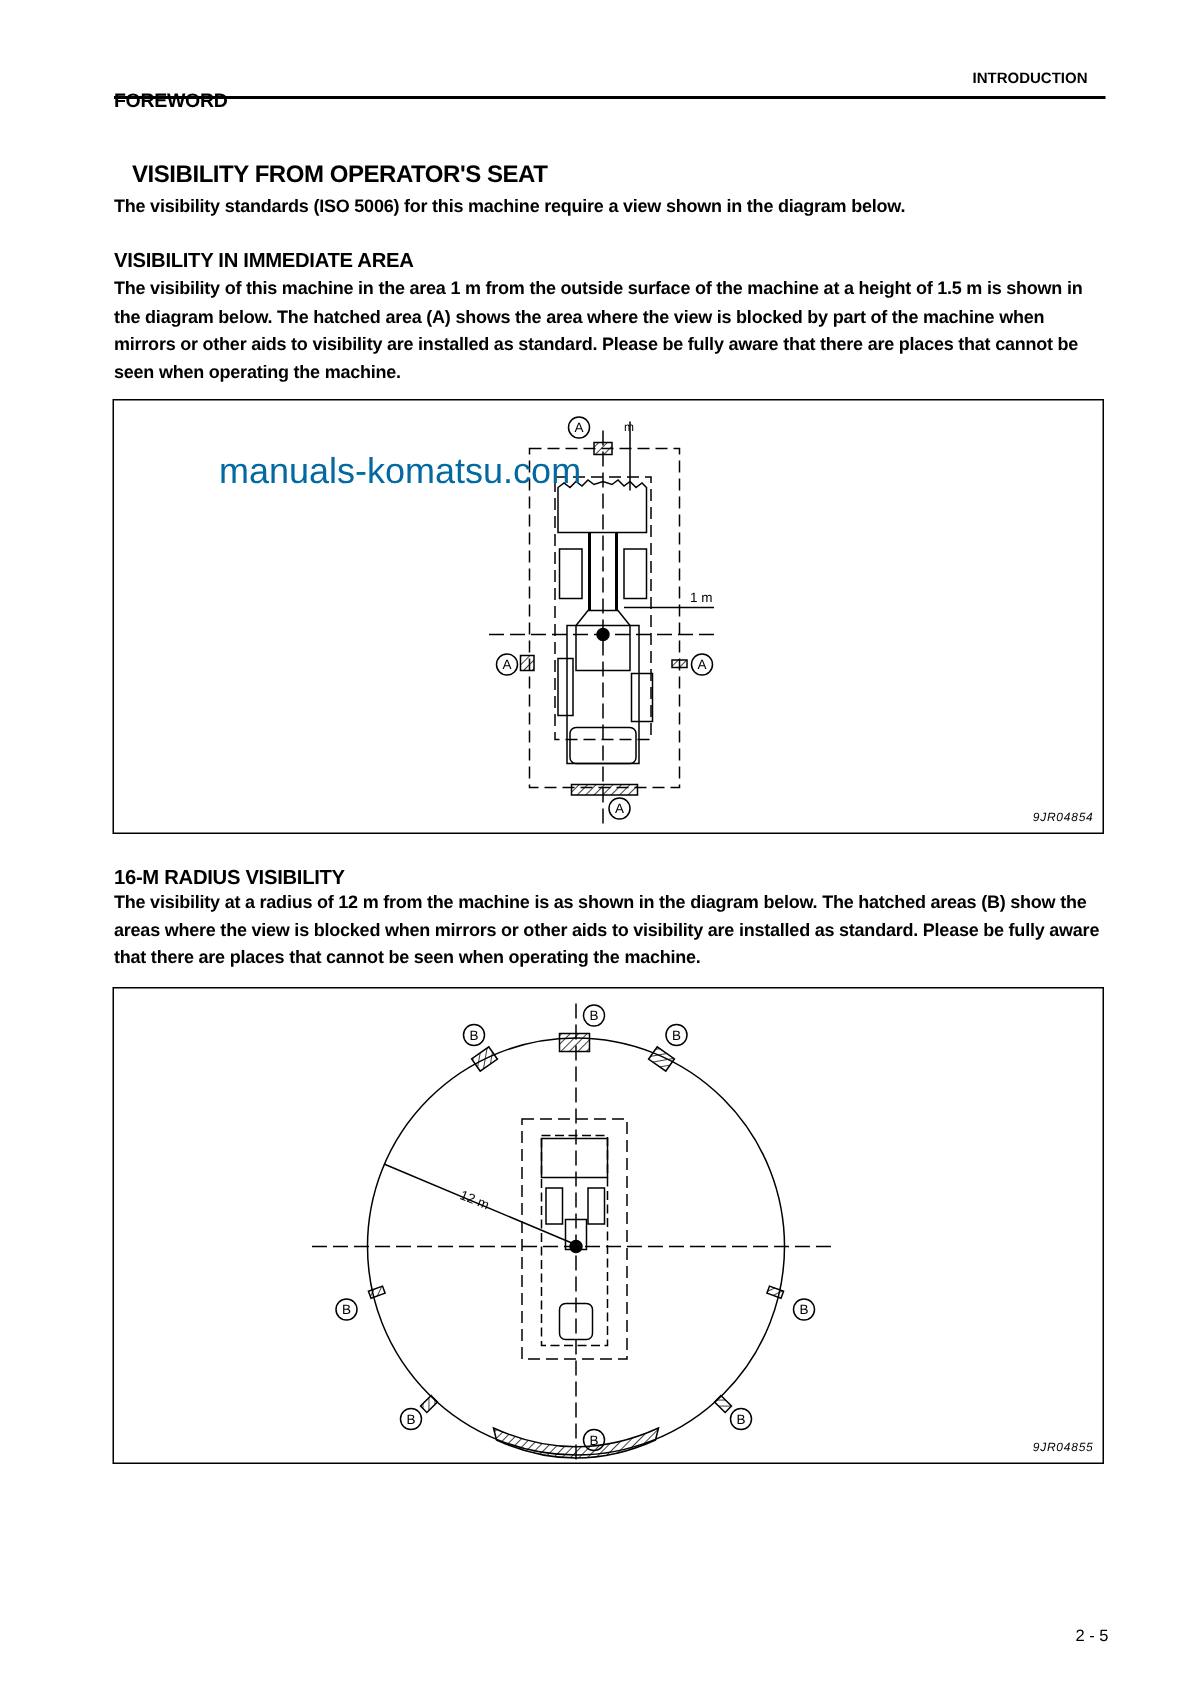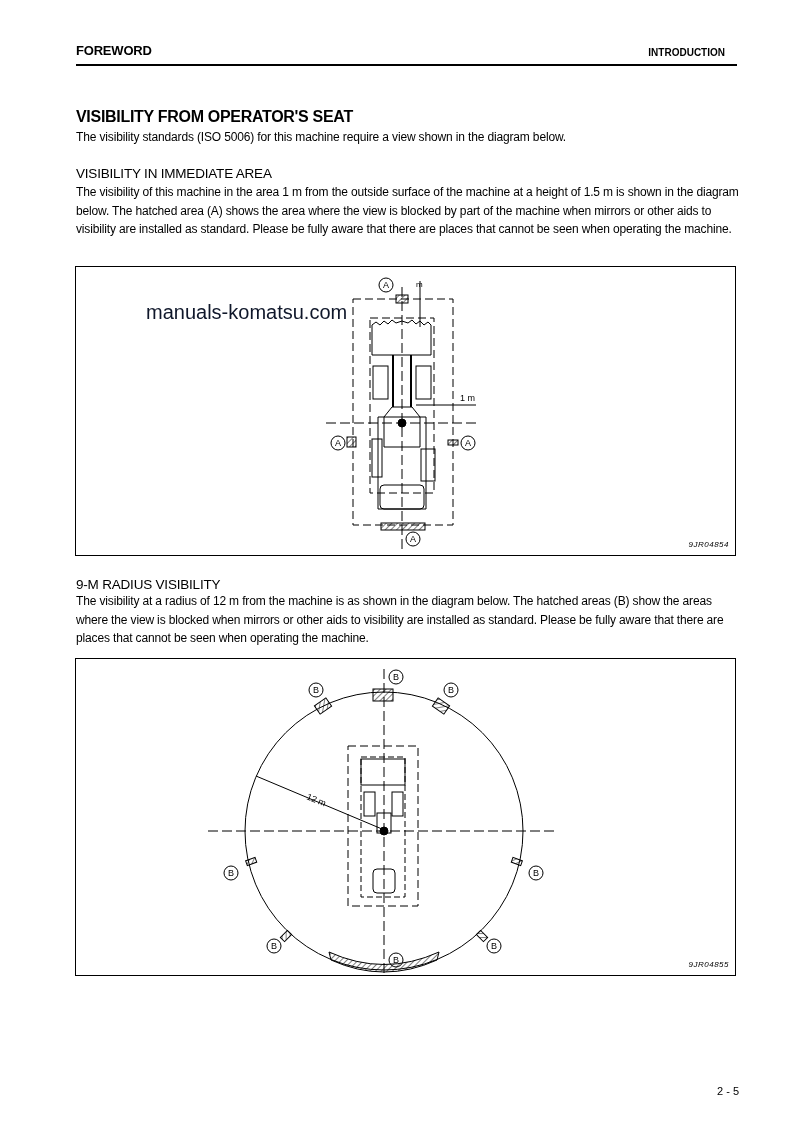--- a/index.html
+++ b/index.html
@@ -1,27 +1,27 @@
 <!DOCTYPE html>
 <html><head>
   <meta charset="utf-8">
   <style>
     html, body { margin: 0; padding: 0; background: #ffffff; }
     body { width: 793px; height: 1123px; position: relative; overflow: hidden;
       font-family: "Liberation Sans", sans-serif; color: #000; }
-    .hdr-left { position: absolute; left: 76px; top: 43px; font-size: 13px; font-weight: bold; letter-spacing: -0.2px; text-align: right; }
+    .hdr-left { position: absolute; left: 76px; top: 59px; font-size: 13px; font-weight: bold; letter-spacing: -0.2px; text-align: right; }
     .hdr-right { position: absolute; right: 68px; top: 47px; font-size: 10px; font-weight: bold; }
     .hdr-rule { position: absolute; left: 76px; width: 661px; top: 64px; height: 2px; background: #000; }
-    .h1 { position: absolute; left: 76px; top: 108px; font-size: 16px; font-weight: bold; letter-spacing: -0.3px; }
-    .h2 { position: absolute; left: 76px; font-size: 13.5px; font-weight: normal; letter-spacing: -0.2px; }
-    .p { position: absolute; left: 76px; width: 664px; font-size: 12px; line-height: 18.5px; letter-spacing: -0.15px; }
+    .h1 { position: absolute; left: 88px; top: 108px; font-size: 16px; font-weight: bold; letter-spacing: -0.3px; }
+    .h2 { position: absolute; left: 76px; font-size: 13.5px; font-weight: bold; letter-spacing: -0.2px; }
+    .p { position: absolute; left: 76px; width: 664px; font-size: 12px; line-height: 18.5px; letter-spacing: -0.15px; font-weight: bold; }
     .fig { position: absolute; left: 75px; width: 661px; border: 1px solid #000; box-sizing: border-box; }
     .fig svg { position: absolute; left: 0; top: 0; }
     .figcode { position: absolute; right: 6px; bottom: 6px; font-size: 8px; letter-spacing: 0.5px; font-style: italic; }
-    .watermark { position: absolute; left: 146px; top: 301px; font-size: 20px; color: #0f172a; }
+    .watermark { position: absolute; left: 146px; top: 301px; font-size: 24px; color: #0369a1; }
     .pagenum { position: absolute; right: 54px; top: 1085px; font-size: 11px; }
   </style>
 </head>
 <body>
 
 <div class="hdr-left">FOREWORD</div>
 <div class="hdr-right">INTRODUCTION</div>
 <div class="hdr-rule"></div>
 
 <div class="h1">VISIBILITY FROM OPERATOR'S SEAT</div>
@@ -83,21 +83,21 @@
         <text x="392" y="179">A</text>
         <text x="337" y="275">A</text>
       </g>
     </g>
   </svg>
   <div class="figcode">9JR04854</div>
 </div>
 
 <div class="watermark">manuals-komatsu.com</div>
 
-<div class="h2" style="top:577px">9-M RADIUS VISIBILITY</div>
+<div class="h2" style="top:577px">16-M RADIUS VISIBILITY</div>
 <div class="p" style="top:592px">The visibility at a radius of 12 m from the machine is as shown in the diagram below.  The hatched areas (B) show the areas where the view is blocked when mirrors or other aids to visibility are installed as standard. Please be fully aware that there are places that cannot be seen when operating the machine.</div>
 
 <div class="fig" style="top:658px;height:318px">
   <svg width="661" height="318" viewBox="0 0 661 318">
     <defs>
       <pattern id="hatch2" width="4" height="4" patternUnits="userSpaceOnUse" patternTransform="rotate(45)">
         <line x1="0" y1="0" x2="0" y2="4" stroke="#000" stroke-width="1"></line>
       </pattern>
     </defs>
     <g fill="none" stroke="#000" stroke-width="1">

